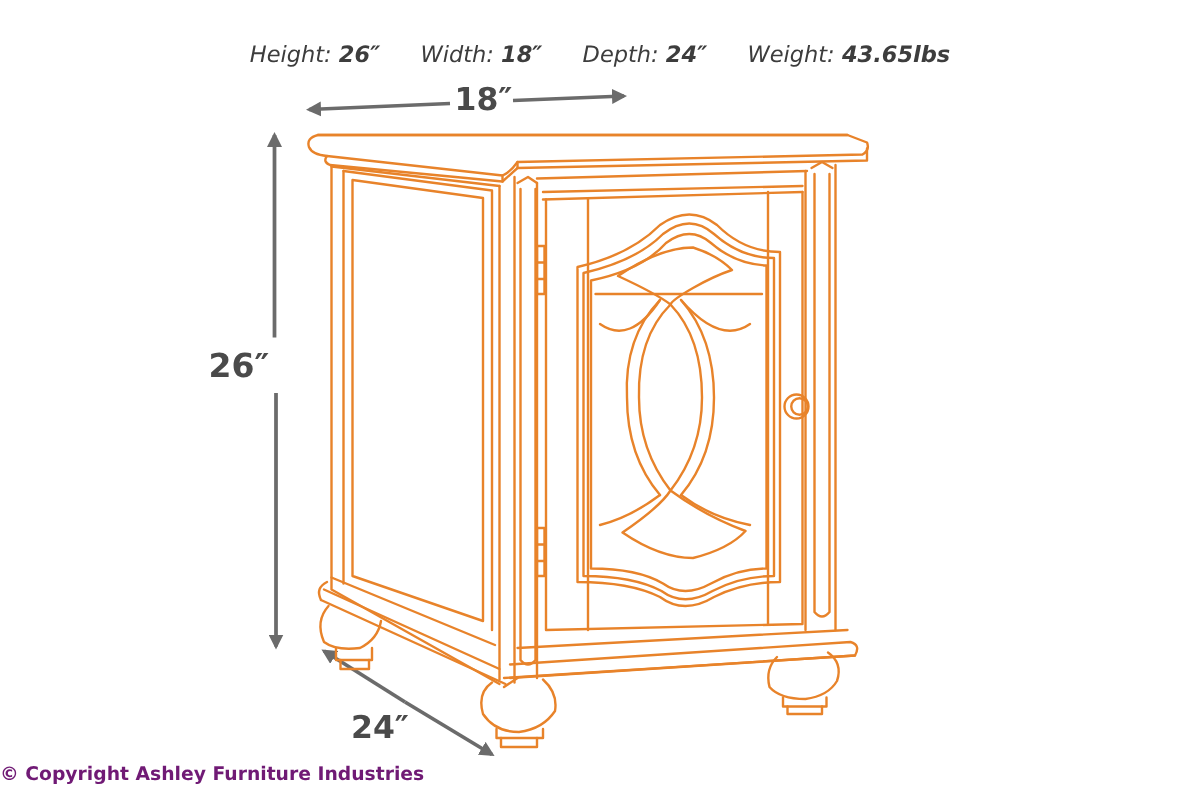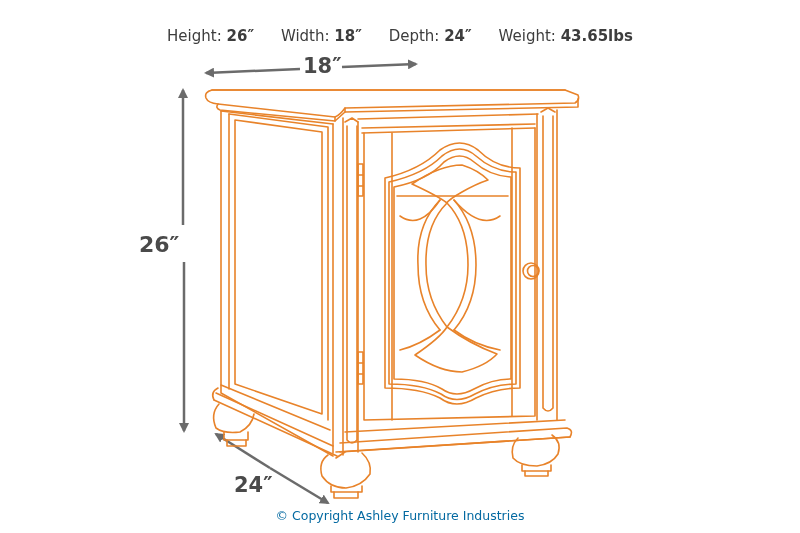--- a/index.html
+++ b/index.html
@@ -1,24 +1,24 @@
 <!DOCTYPE html>
 <html><head>
 <meta charset="utf-8">
 <style>
   html, body { margin: 0; padding: 0; background: #ffffff; }
   body { width: 800px; height: 533px; position: relative; overflow: hidden;
          font-family: "DejaVu Sans", "Liberation Sans", sans-serif; color: #3d3d3d; }
   .specs { position: absolute; top: 27px; left: 0; width: 800px; text-align: center;
-           font-size: 15px; color: #3d3d3d; white-space: nowrap; }
+           font-size: 15px; color: #3d3d3d; white-space: nowrap; font-style: italic; }
   .spec { display: inline-block; margin: 0 11px; }
   .spec b { font-weight: bold; }
   .dim-label { position: absolute; font-weight: bold; font-size: 21px; color: #4a4a4a; }
-  .copyright { position: absolute; top: 508px; left: 0; width: 800px; text-align: center;
-               font-size: 12.5px; color: #0369a1; }
+  .copyright { position: absolute; top: 508px; left: 0; width: 800px; text-align: left;
+               font-size: 12.5px; color: #701a75; font-weight: bold; }
   svg.drawing { position: absolute; left: 0; top: 0; }
 </style>
 </head>
 <body>
 
 <div class="specs">
   <span class="spec"><span>Height:</span> <b>26″</b></span>
   <span class="spec"><span>Width:</span> <b>18″</b></span>
   <span class="spec"><span>Depth:</span> <b>24″</b></span>
   <span class="spec"><span>Weight:</span> <b>43.65lbs</b></span>

